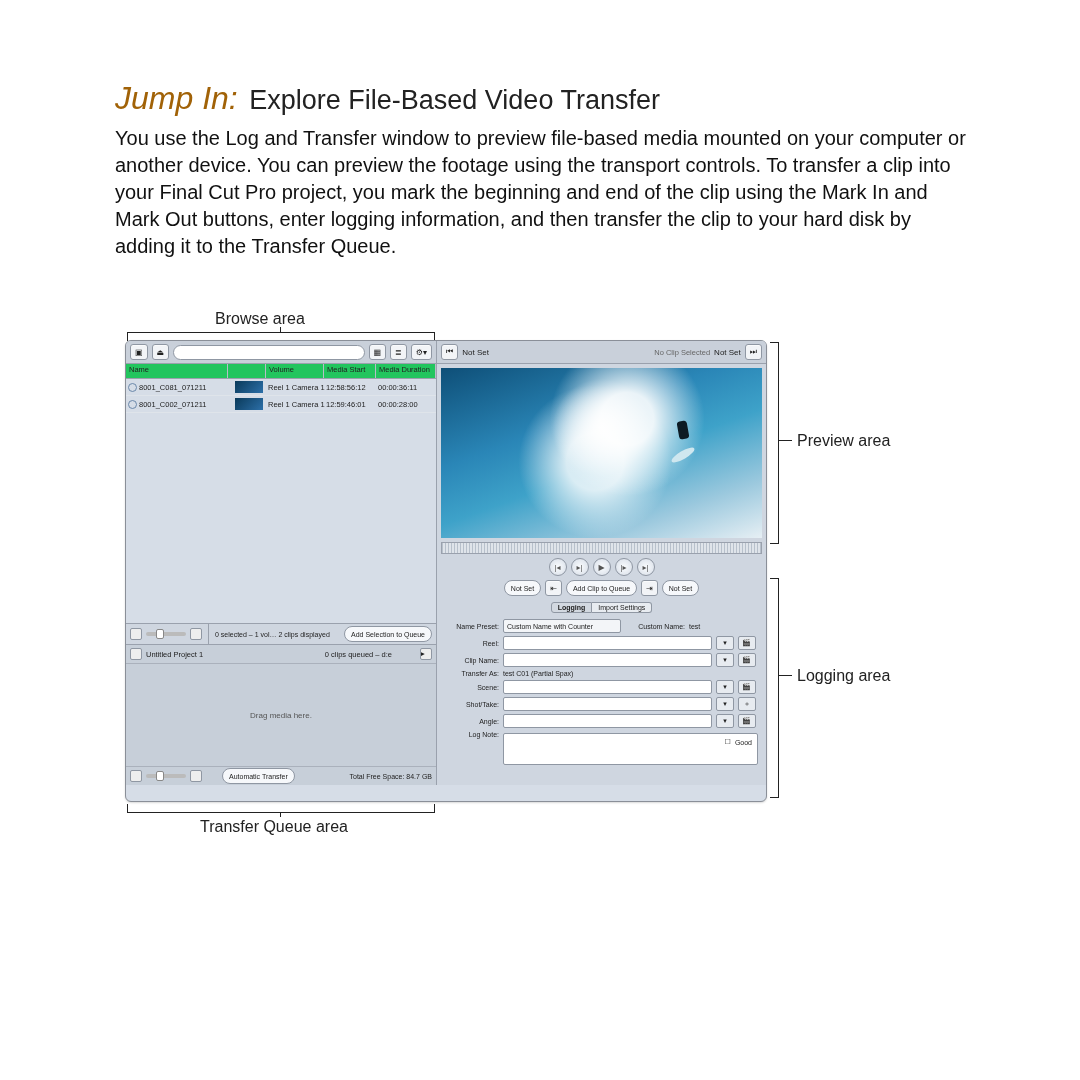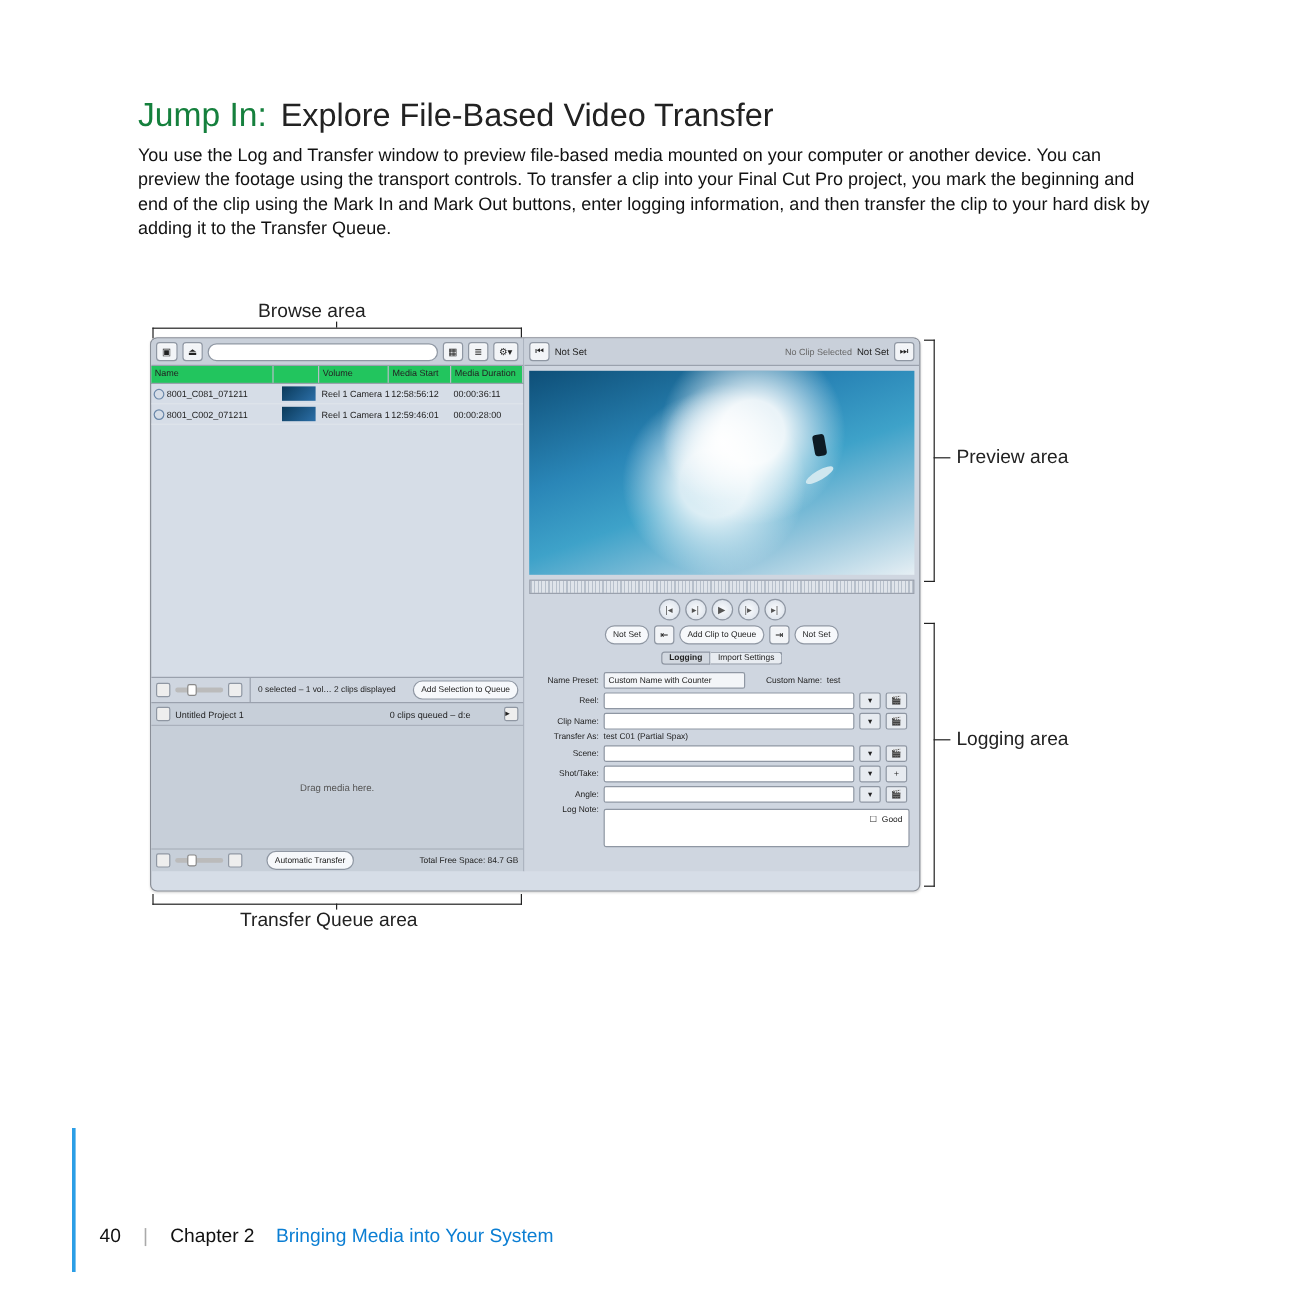--- a/index.html
+++ b/index.html
@@ -12,23 +12,23 @@
     overflow: hidden;
   }
   .page {
     position: relative;
     width: 1080px;
     height: 1080px;
     padding: 80px 110px 0 115px;
     box-sizing: border-box;
   }
   .heading-row { margin-bottom: 8px; }
-  .jump-in { color: #15803d; font-size: 28px; font-weight: 400; }
+  .jump-in { color: #a16207; font-size: 32px; font-weight: 400; font-style: italic; }
   .heading-rest { font-size: 27px; font-weight: 400; color: #222; margin-left: 4px; }
-  .body-text { font-size: 15px; line-height: 1.35; color: #111; margin-bottom: 20px; }
+  .body-text { font-size: 20px; line-height: 1.35; color: #111; margin-bottom: 20px; }
 
   .callout-label { font-size: 16px; color: #222; position: absolute; }
 
   
   .figure { position: relative; text-decoration: underline; }
 
   .window {
     position: absolute;
     left: 10px;
     top: 60px;
@@ -316,21 +316,13 @@
                   <span style="font-size:7px">☐ </span>
                   <span>Good</span>
                 </div>
             </div>
           </div>
         </div>
       </div>
     </div>
   </div>
 
-  <div class="footer">
-    <div class="footer-bar"></div>
-    <span class="footer-text pageno">40</span>
-    <span class="footer-text" style="color:#aaa;margin:0 14px">|</span>
-    <span class="footer-text ch">Chapter 2</span>
-    <span class="footer-text"> &nbsp;&nbsp; </span>
-    <span class="footer-text ch-title">Bringing Media into Your System</span>
-  </div>
 </div>
 
 </body></html>

